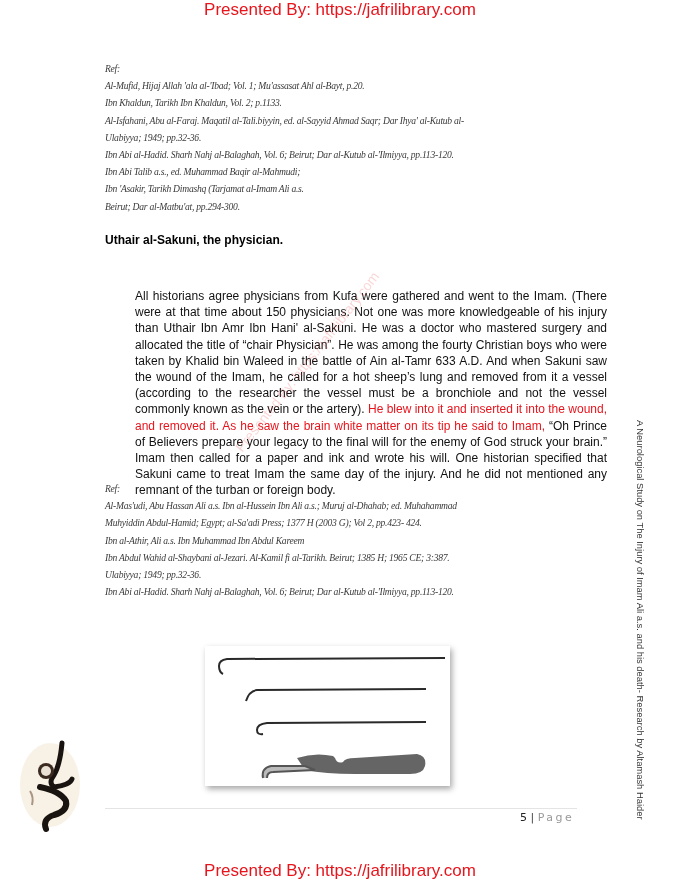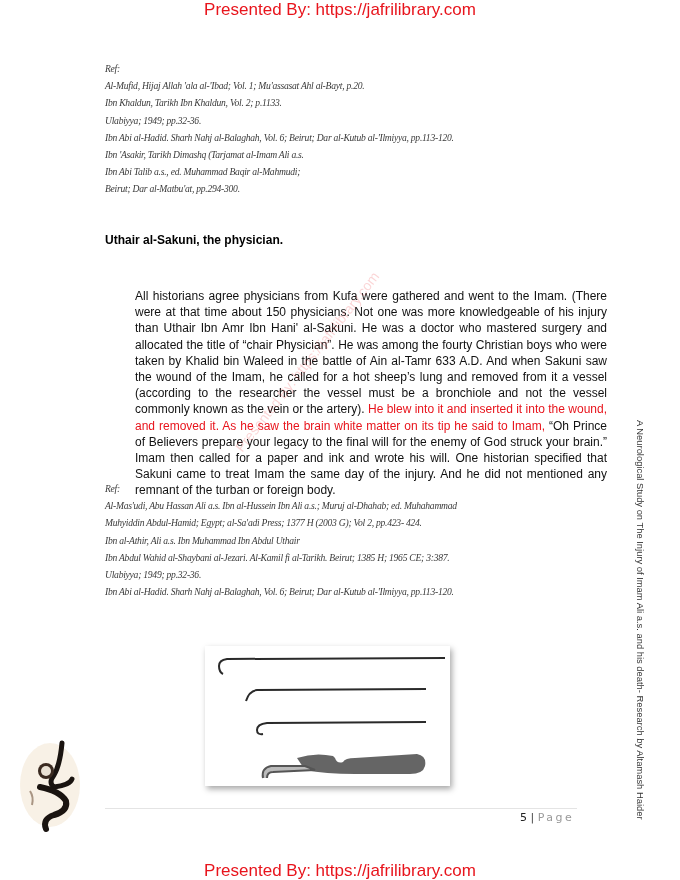--- a/index.html
+++ b/index.html
@@ -68,38 +68,39 @@
 </style>
 </head>
 <body>
 
 <div class="banner top">Presented By: https://jafrilibrary.com</div>
 
 <div class="page ref ref-block1">
   <div>Ref:</div>
   <div>Al-Mufid, Hijaj Allah 'ala al-'Ibad; Vol. 1; Mu'assasat Ahl al-Bayt, p.20.</div>
   <div>Ibn Khaldun, Tarikh Ibn Khaldun, Vol. 2; p.1133.</div>
+  <div>Al-Isfahani, Abu al-Faraj. Maqatil al-Tali.biyyin, ed. al-Sayyid Ahmad Saqr; Dar Ihya' al-Kutub al-</div>
   <div>Ulabiyya; 1949; pp.32-36.</div>
   <div>Ibn Abi al-Hadid. Sharh Nahj al-Balaghah, Vol. 6; Beirut; Dar al-Kutub al-'Ilmiyya, pp.113-120.</div>
+  <div>Ibn Abi Talib a.s., ed. Muhammad Baqir al-Mahmudi;</div>
   <div>Ibn 'Asakir, Tarikh Dimashq (Tarjamat al-Imam Ali a.s.</div>
-  <div>Ibn Abi Talib a.s., ed. Muhammad Baqir al-Mahmudi;</div>
   <div>Beirut; Dar al-Matbu'at, pp.294-300.</div>
 </div>
 
 <div class="page heading">Uthair al-Sakuni, the physician.</div>
 
 <div class="page body-text"><span>All historians agree physicians from Kufa were gathered and went to the Imam. (There were at that time about 150 physicians. Not one was more knowledgeable of his injury than Uthair Ibn Amr Ibn Hani' al-Sakuni. He was a doctor who mastered surgery and allocated the title of “chair Physician”. He was among the fourty Christian boys who were taken by Khalid bin Waleed in the battle of Ain al-Tamr 633 A.D. And when Sakuni saw the wound of the Imam, he called for a hot sheep’s lung and removed from it a vessel (according to the researcher the vessel must be a bronchiole and not the vessel commonly known as the vein or the artery). </span><span class="red">He blew into it and inserted it into the wound, and removed it. As he saw the brain white matter on its tip he said to Imam,</span><span> “Oh Prince of Believers prepare your legacy to the final will for the enemy of God struck your brain.” Imam then called for a paper and ink and wrote his will. One historian specified that Sakuni came to treat Imam the same day of the injury. And he did not mentioned any remnant of the turban or foreign body.</span></div>
 
 <div class="watermark">Presented By: https://jafrilibrary.com</div>
 
 <div class="page ref ref-block2">
   <div>Ref:</div>
   <div>Al-Mas'udi, Abu Hassan Ali a.s. Ibn al-Hussein Ibn Ali a.s.; Muruj al-Dhahab; ed. Muhahammad</div>
   <div>Muhyiddin Abdul-Hamid; Egypt; al-Sa'adi Press; 1377 H (2003 G); Vol 2, pp.423- 424.</div>
-  <div>Ibn al-Athir, Ali a.s. Ibn Muhammad Ibn Abdul Uthair</div>
+  <div>Ibn al-Athir, Ali a.s. Ibn Muhammad Ibn Abdul Kareem</div>
   <div>Ibn Abdul Wahid al-Shaybani al-Jezari. Al-Kamil fi al-Tarikh. Beirut; 1385 H; 1965 CE; 3:387.</div>
   <div>Ulabiyya; 1949; pp.32-36.</div>
   <div>Ibn Abi al-Hadid. Sharh Nahj al-Balaghah, Vol. 6; Beirut; Dar al-Kutub al-'Ilmiyya, pp.113-120.</div>
 </div>
 
 <div class="figure">
   <svg width="245" height="140" viewBox="0 0 245 140">
 
     <path d="M240 12 L22 13 Q14 14 14 20 Q14 26 18 28" stroke="#2a2a2a" stroke-width="2" fill="none"></path>
 

